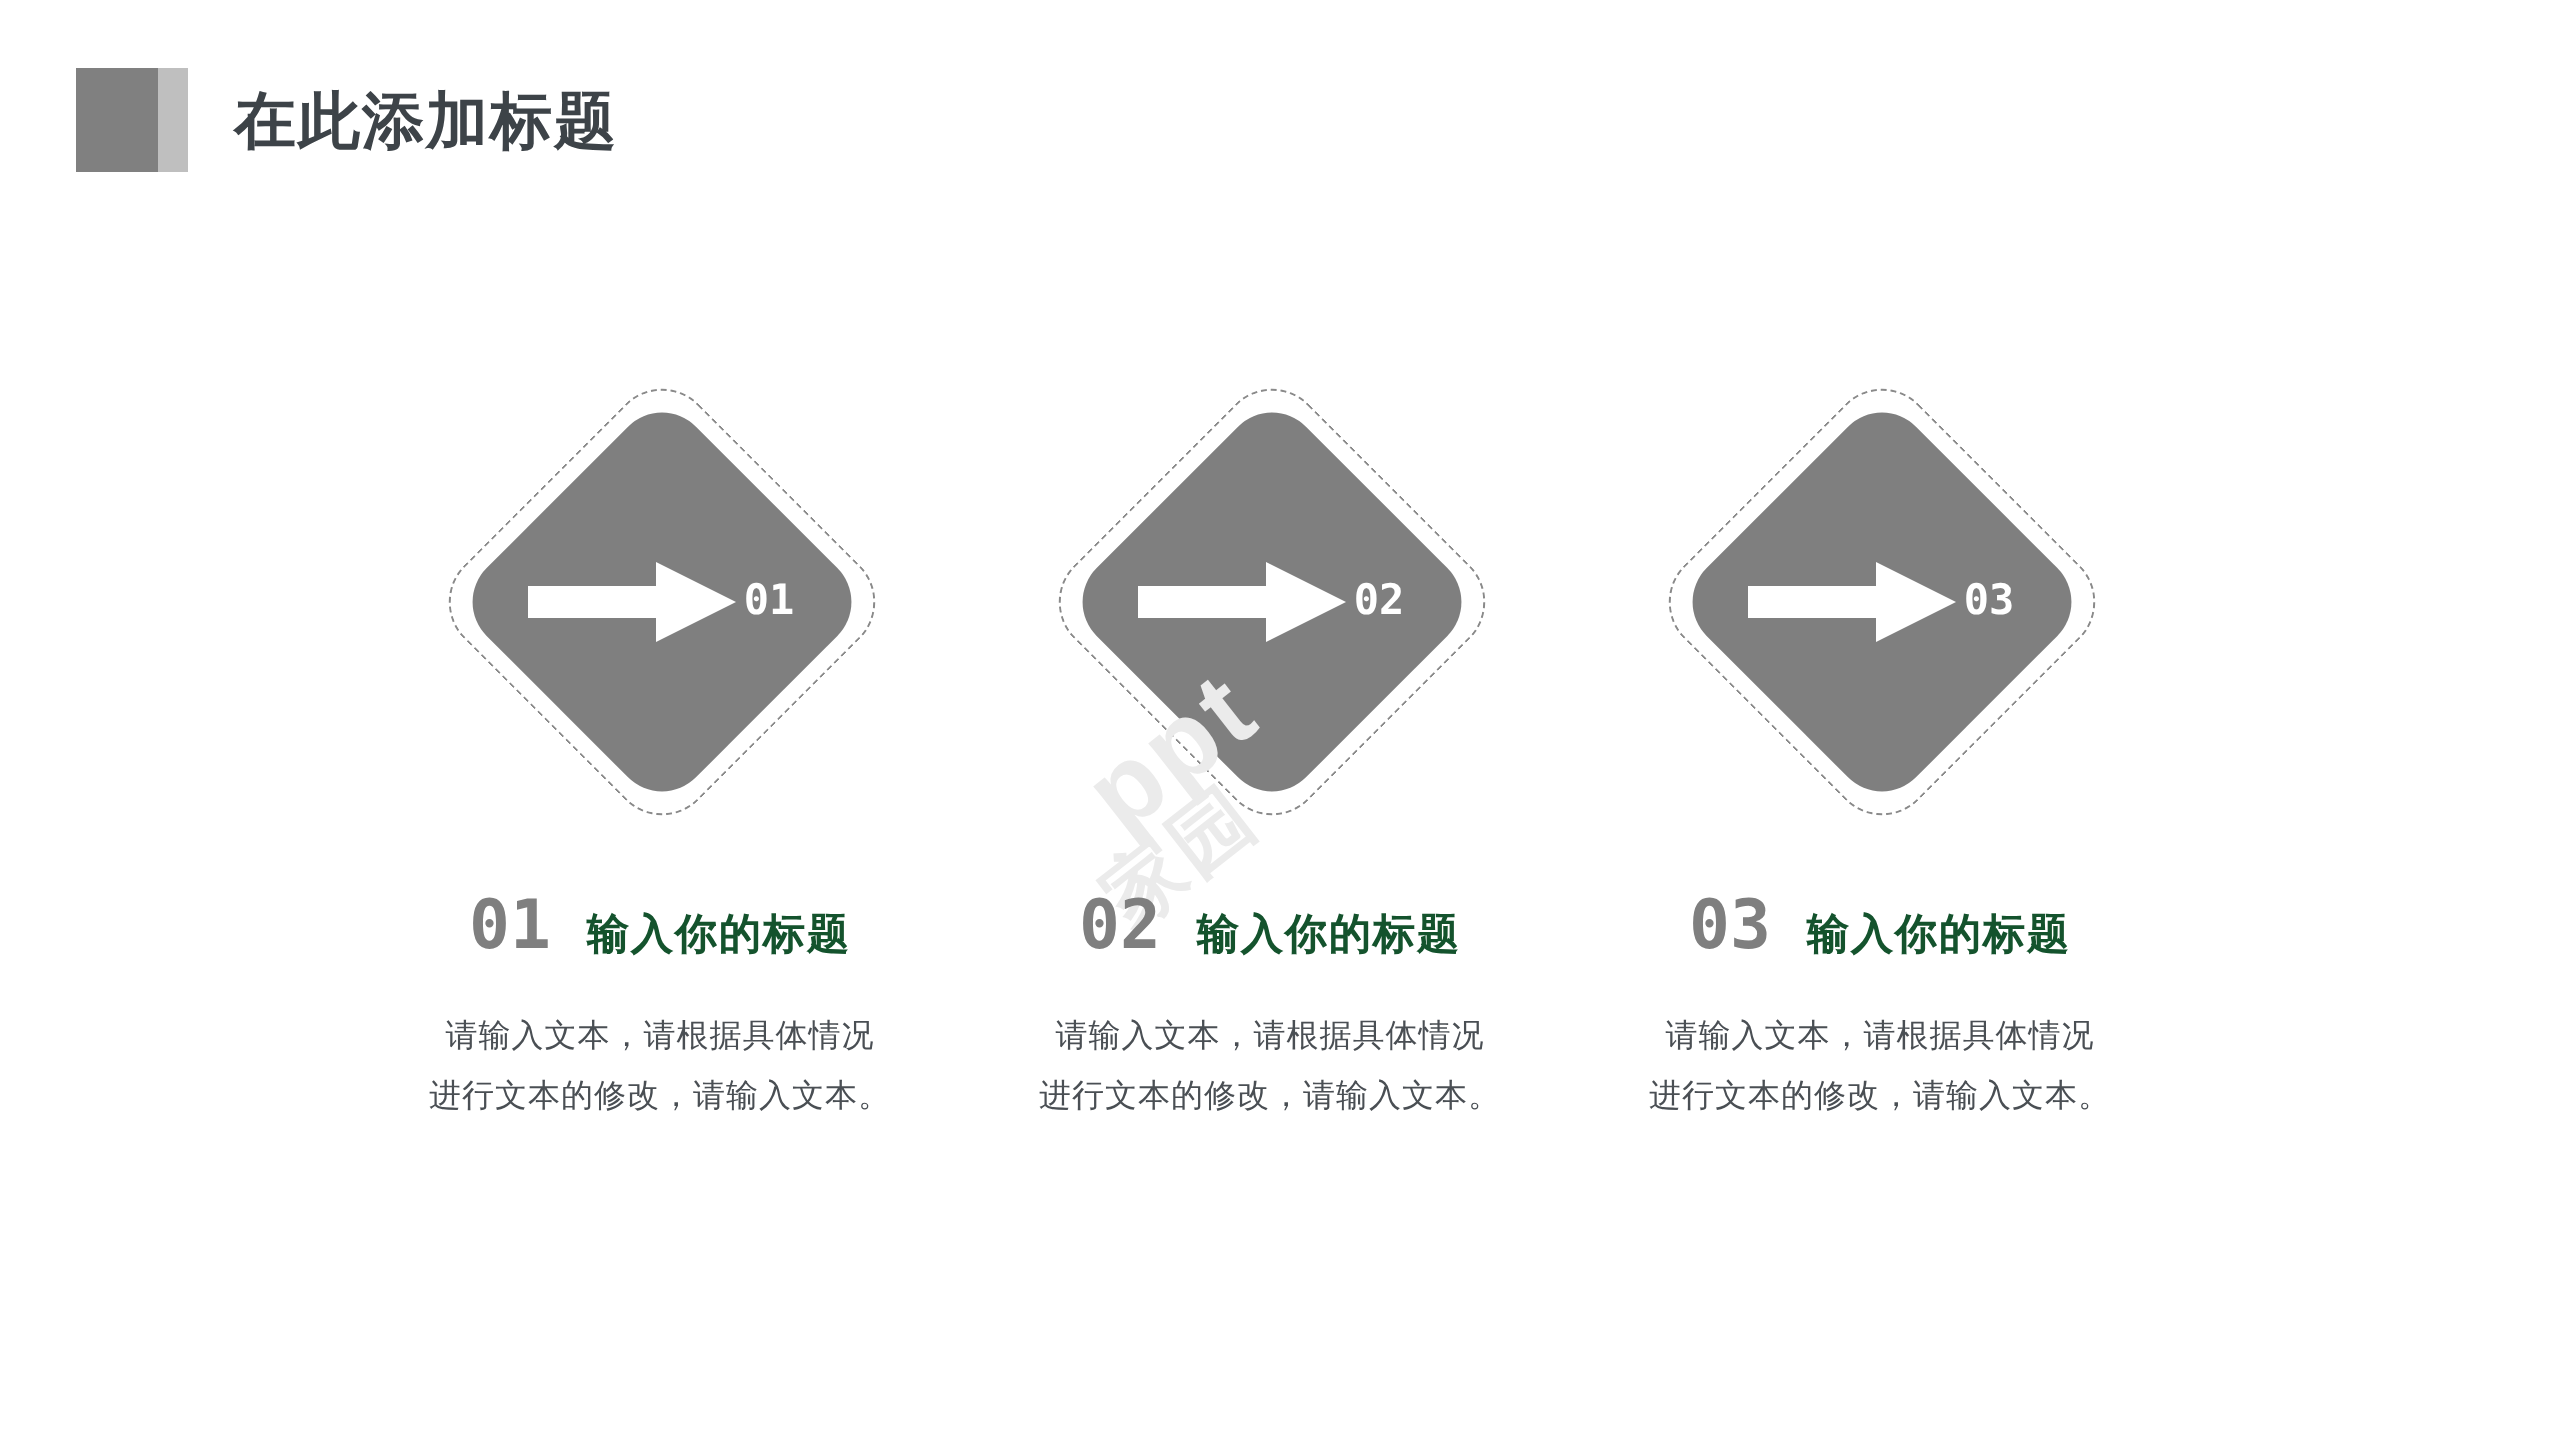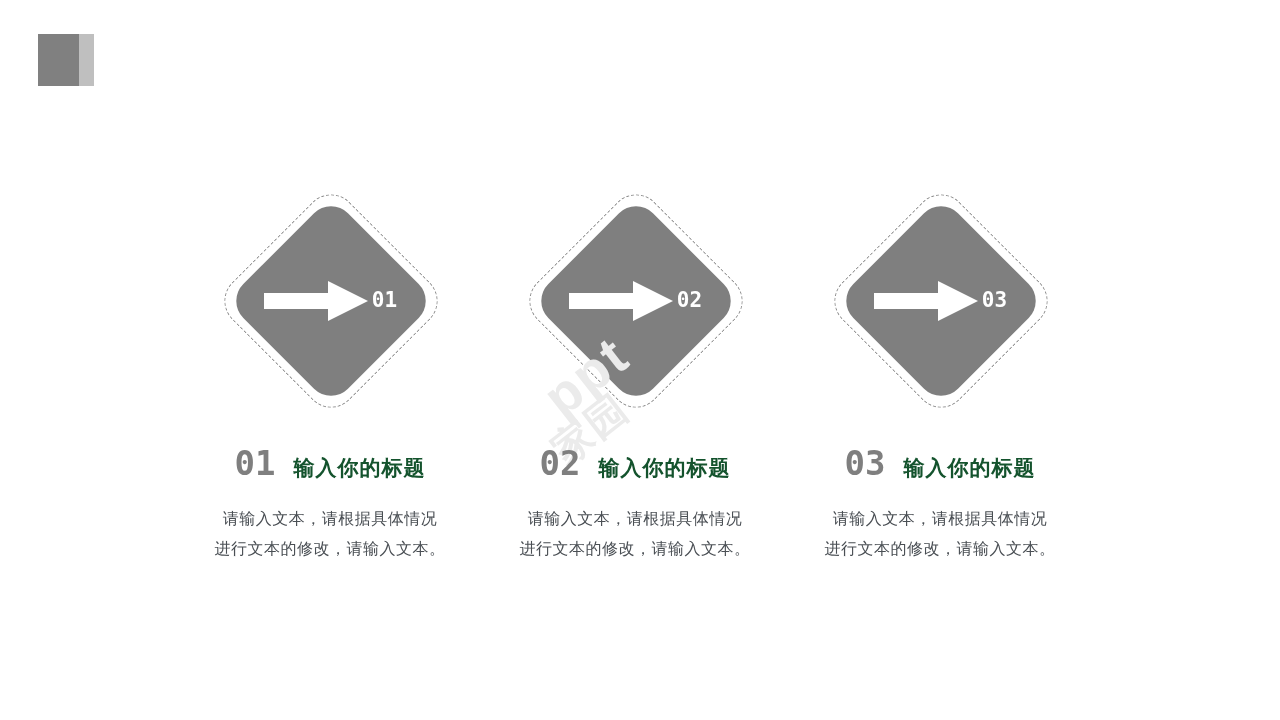--- a/index.html
+++ b/index.html
@@ -201,20 +201,21 @@
   }
 </style>
 </head>
 <body>
 
 <div class="title-bar">
   <div class="title-marker">
     <div class="marker-dark"></div>
     <div class="marker-light"></div>
   </div>
+  <div class="title-text">在此添加标题</div>
 </div>
 
 <div class="diamond-row">
 
   <div class="diamond-cell c0">
     <div class="diamond-dash"></div>
     <div class="diamond-fill"></div>
     <div class="diamond-inner">
       <svg class="arrow-icon" viewBox="0 0 104 42">
         <polygon points="0,13 64,13 64,1 104,21 64,41 64,29 0,29" fill="#ffffff"></polygon>

